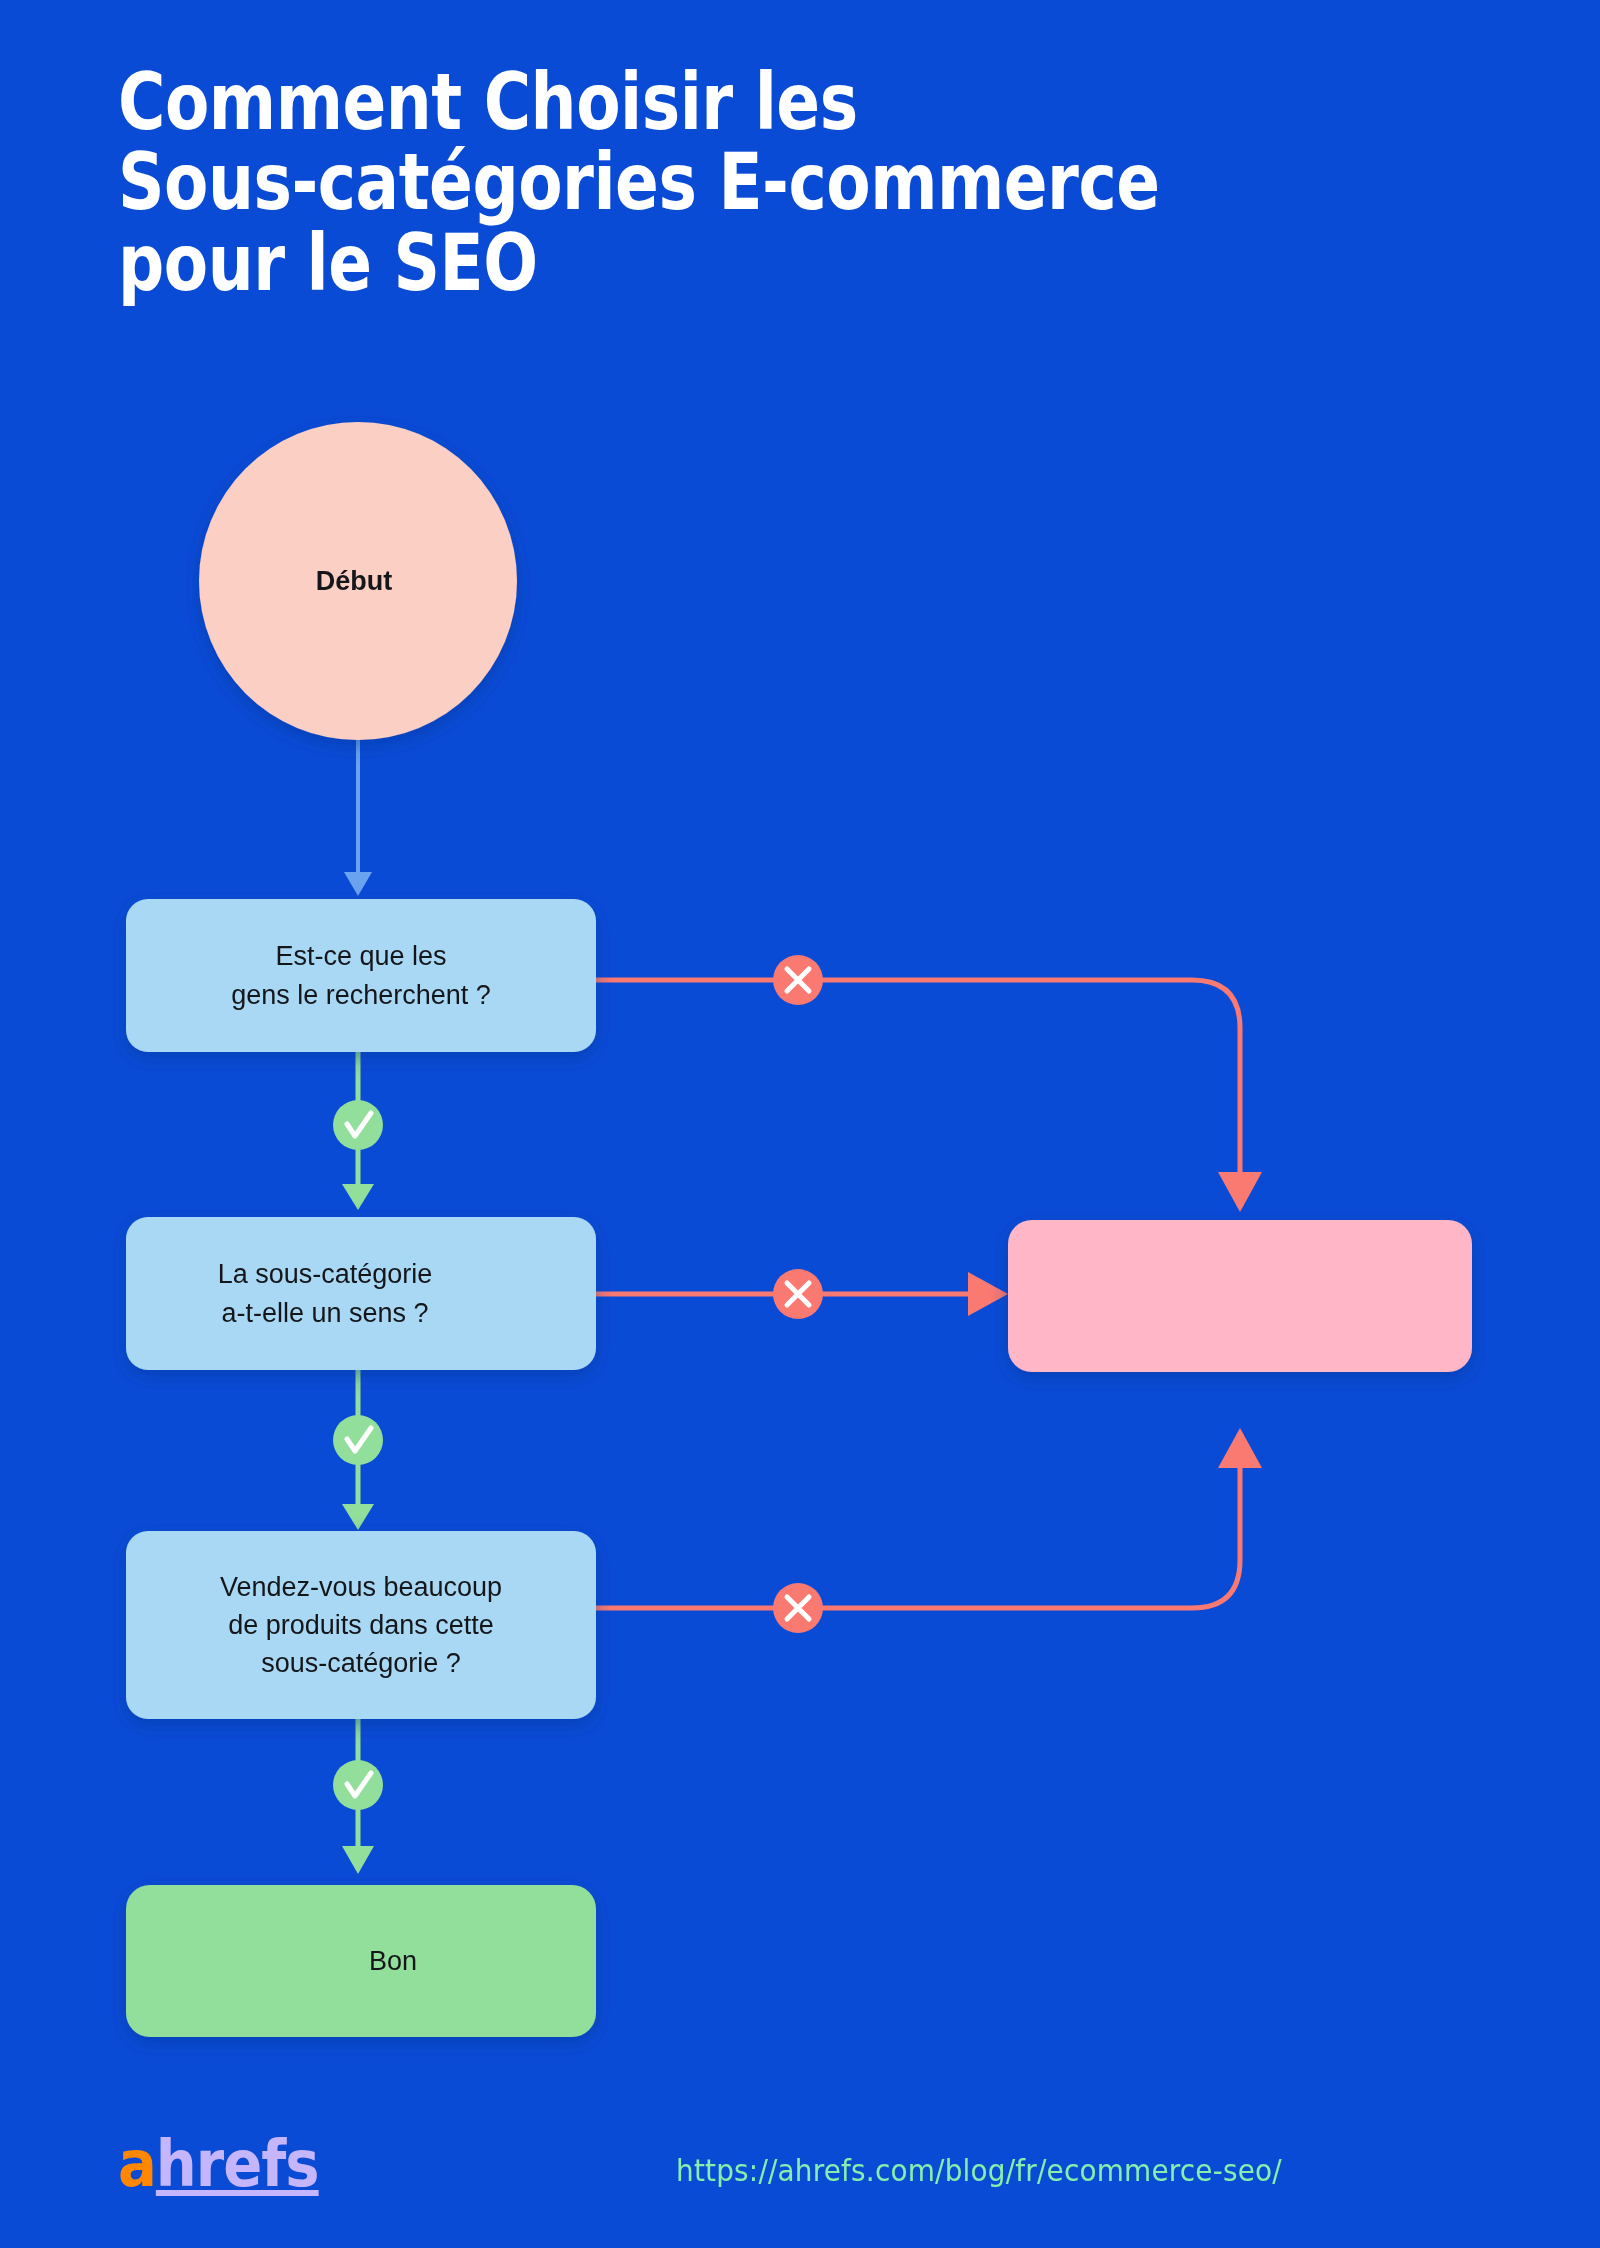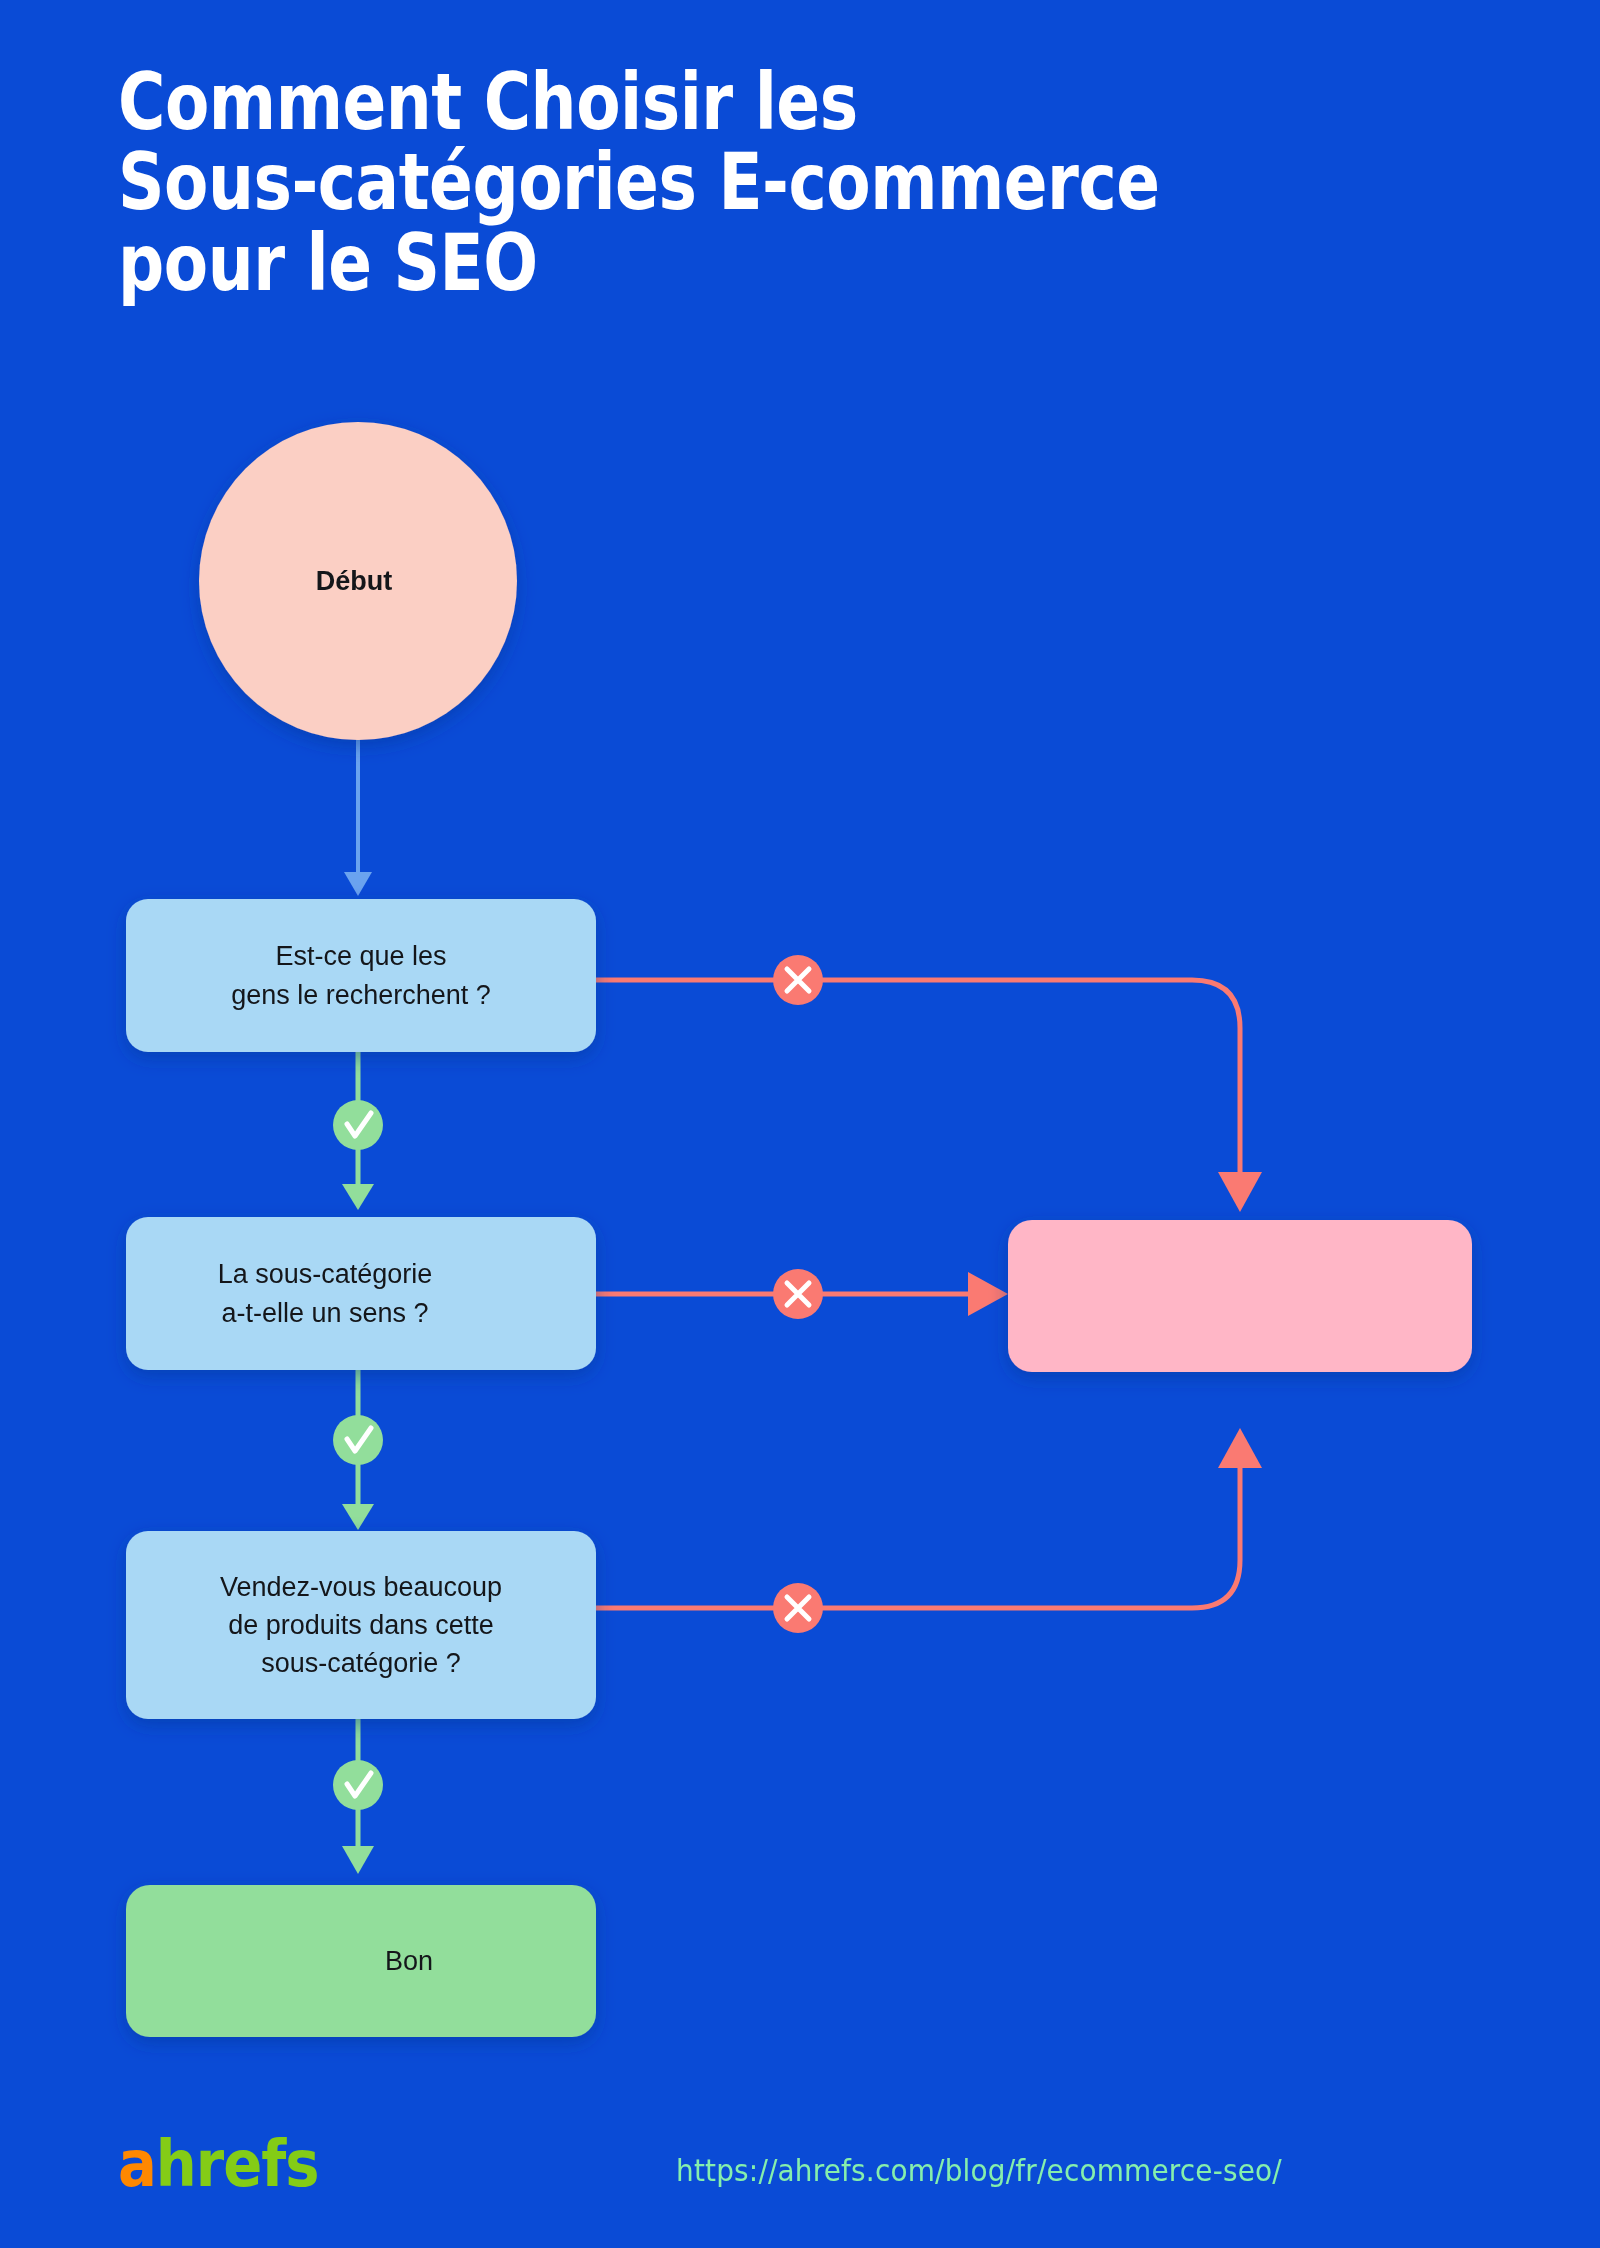--- a/index.html
+++ b/index.html
@@ -68,21 +68,21 @@
     left: 118px;
     top: 2088px;
     font-family: "DejaVu Sans Condensed", "Liberation Sans Narrow", "Liberation Sans", sans-serif;
     font-weight: 700;
     font-size: 64px;
     letter-spacing: -1px;
     line-height: 1;
     color: #FFFFFF;
   }
   #footer-logo .logo-a { color: #FF8800; }
-  #footer-logo .logo-rest { color: #84cc16; }
+  #footer-logo .logo-rest { color: #c4b5fd; text-decoration: underline; }
 
   #footer-url {
     position: absolute;
     left: 676px;
     top: 2108px;
     font-family: "DejaVu Sans Condensed", "Liberation Sans Narrow", "Liberation Sans", sans-serif;
     font-size: 31px;
     color: #86efac;
     letter-spacing: 0.2px;
     white-space: nowrap;
@@ -190,19 +190,19 @@
 gens le recherchent ?</div>
 
   <div class="node-label" style="left:126px; top:1173px; width:398px; height:153px;">La sous-catégorie
 a-t-elle un sens ?</div>
 
   <div class="node-label" style="left:126px; top:1487px; width:470px; height:188px;">Vendez-vous beaucoup
 de produits dans cette
 sous-catégorie ?</div>
 
 
-  <div class="node-label" style="left:126px; top:1841px; width:566px; height:152px;">Bon</div>
+  <div class="node-label" style="left:110px; top:1841px; width:566px; height:152px;">Bon</div>
 
   <div id="footer-logo"><span class="logo-a">a</span><span class="logo-rest">hrefs</span></div>
 
   <div id="footer-url">https://ahrefs.com/blog/fr/ecommerce-seo/</div>
 
 </div>
 
 </body></html>

